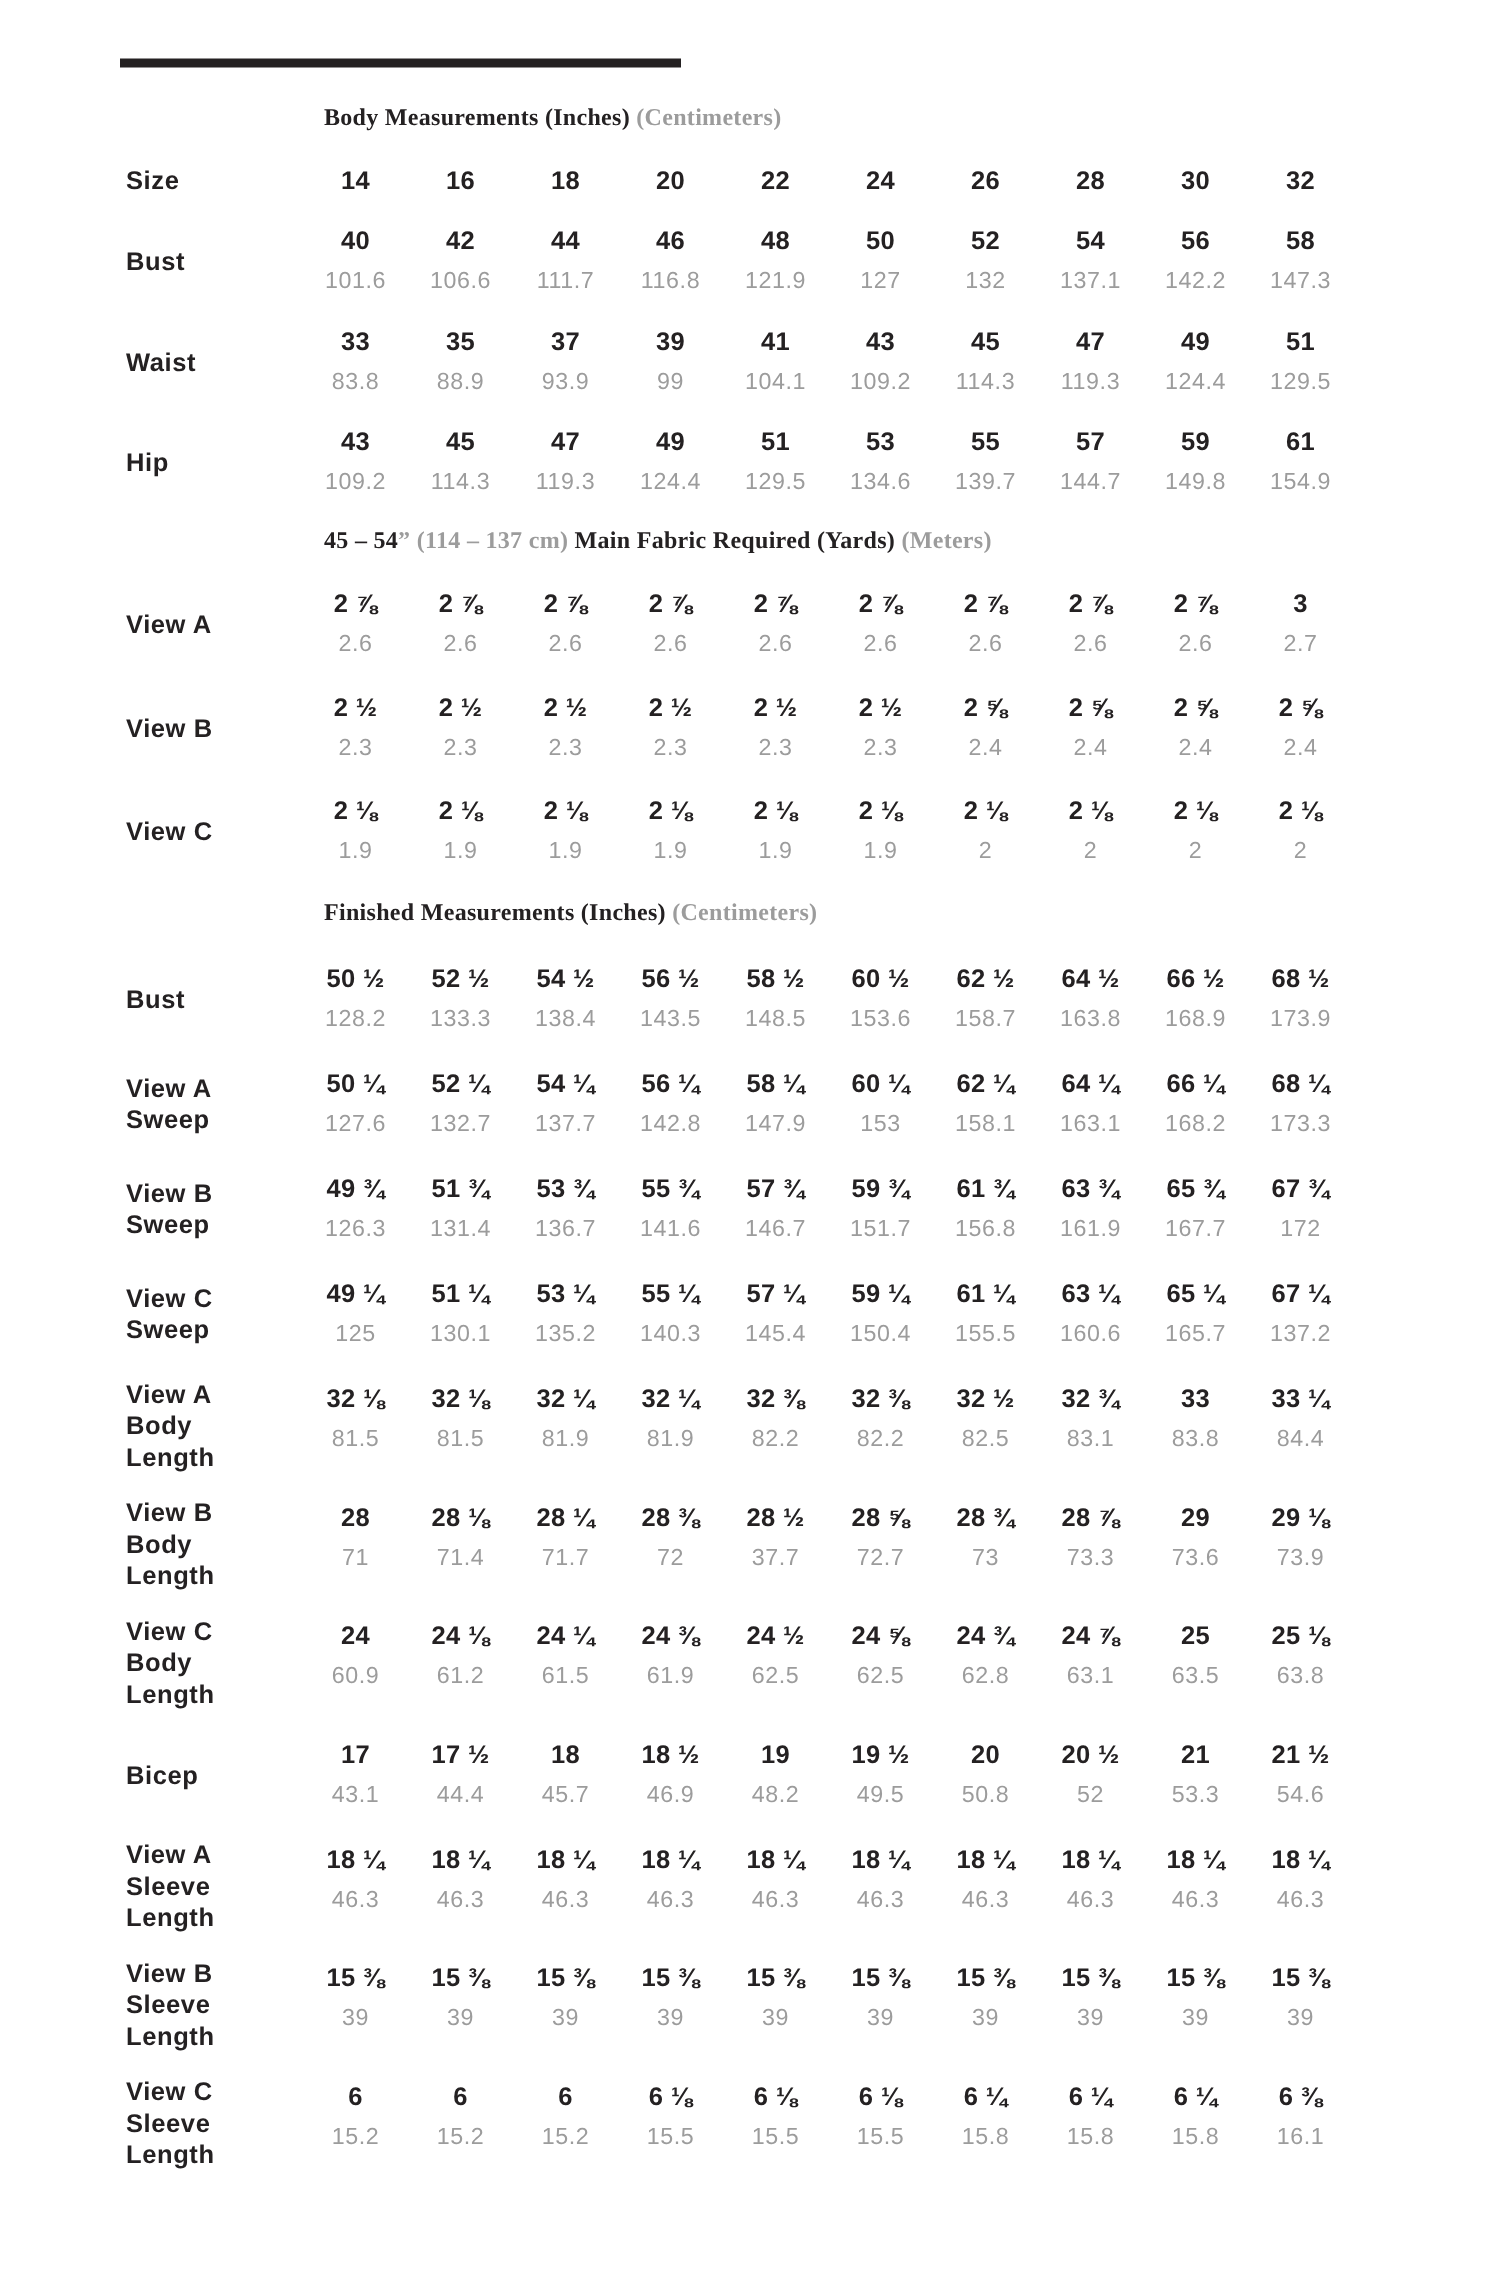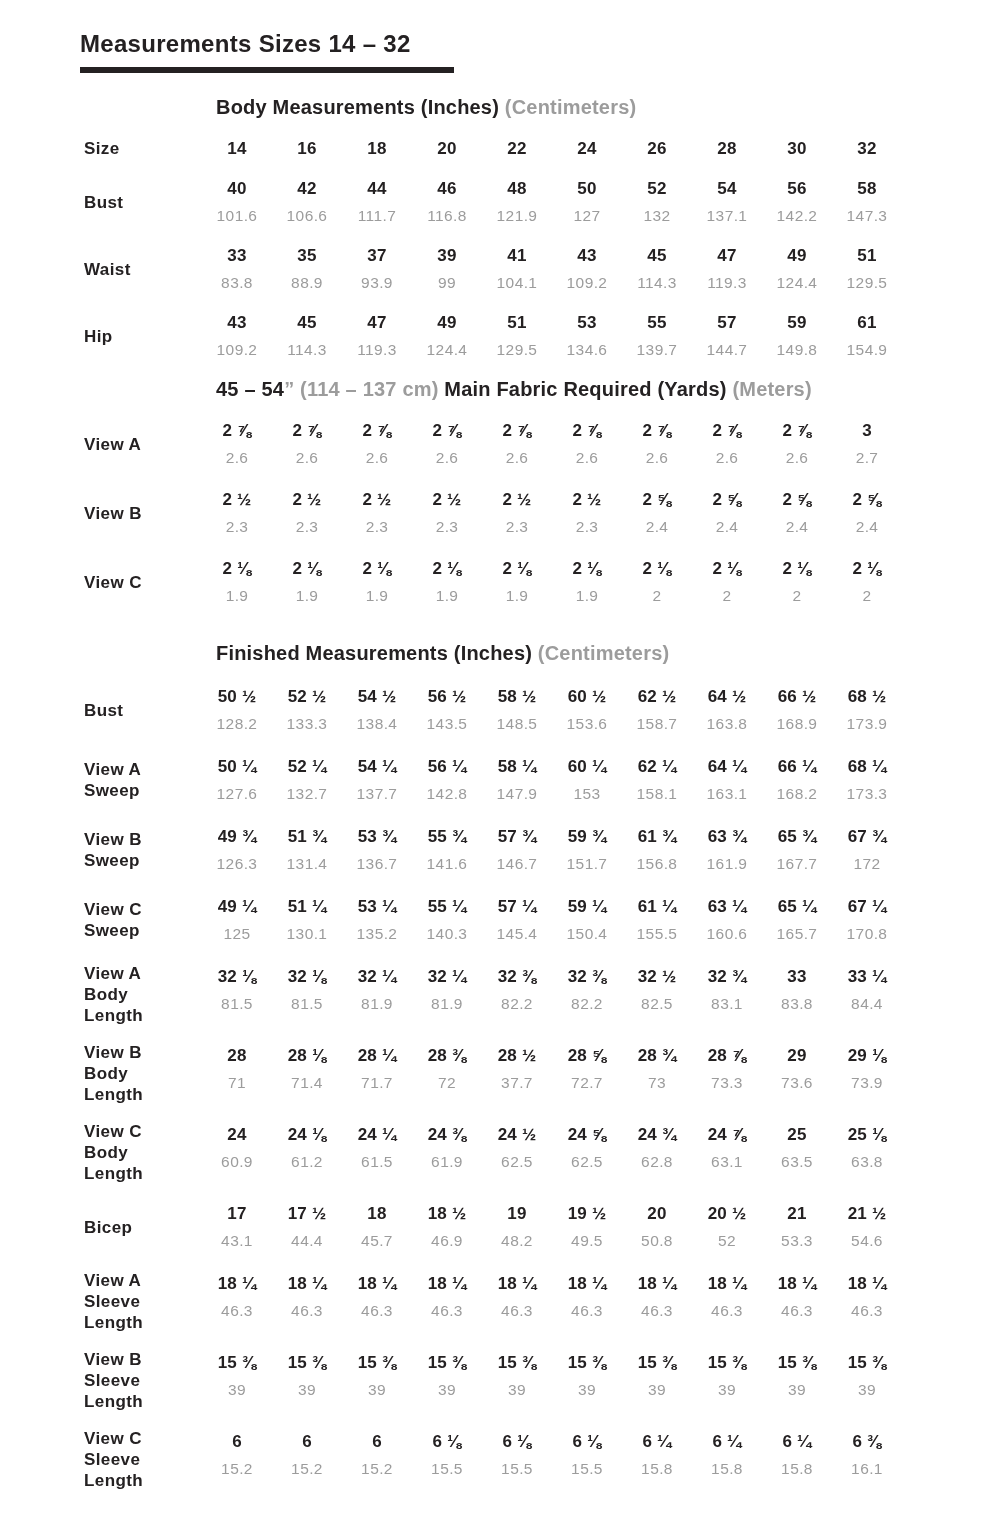--- a/index.html
+++ b/index.html
@@ -20,26 +20,27 @@
     letter-spacing: 0.3px; line-height: 28px;
   }
   .title-rule {
     width: 374px; height: 6px;
     background: var(--ink);
     margin-top: 9px;
   }
 
   h2.section-heading {
     margin: 22px 0 16px 136px;
-    font-size: 20px; font-weight: 700;
+    font-size: 16px; font-weight: 700;
     letter-spacing: 0.2px; line-height: 24px;
     white-space: nowrap;
+    font-family: Liberation Serif, serif;
   }
   h2.section-heading.sec-1 { margin-top: 14px; }
-  h2.section-heading.sec-2 { margin-top: 32px; margin-bottom: 18px; }
+  h2.section-heading.sec-2 { margin-top: 16px; margin-bottom: 18px; }
   h2.section-heading .muted { color: var(--muted); }
 
   .row {
     display: grid;
     grid-template-columns: 122px repeat(10, 70px);
     align-items: center;
   }
   .row.label-3 { align-items: flex-start; }
   .row.section-0 { margin-bottom: 13px; }
   .row.section-1 { margin-bottom: 15px; }
@@ -62,21 +63,20 @@
   .val-secondary {
     font-size: 15.5px; color: var(--muted);
     line-height: 27px; letter-spacing: 0.4px;
     white-space: nowrap;
   }
 </style>
 </head>
 <body>
 
 <div class="page">
-  <h1 class="page-title">Measurements Sizes 14 – 32</h1>
   <div class="title-rule"></div>
   <div id="table-root">
       <h2 class="section-heading sec-0"><span class="strong">Body Measurements (Inches)</span><span class="muted"> (Centimeters)</span></h2>
       <div class="row section-0 label-1 single">
         <div class="row-label">
           <span class="label-line">Size</span>
         </div>
         <div class="cell">
           <div class="val-primary">14</div>
         </div>
@@ -553,21 +553,21 @@
         <div class="cell">
           <div class="val-primary">63 ¼</div>
           <div class="val-secondary">160.6</div>
         </div>
         <div class="cell">
           <div class="val-primary">65 ¼</div>
           <div class="val-secondary">165.7</div>
         </div>
         <div class="cell">
           <div class="val-primary">67 ¼</div>
-          <div class="val-secondary">170.8</div>
+          <div class="val-secondary">137.2</div>
         </div>
       </div>
       <div class="row section-2 label-3">
         <div class="row-label">
           <span class="label-line">View A</span>
           <span class="label-line">Body</span>
           <span class="label-line">Length</span>
         </div>
         <div class="cell">
           <div class="val-primary">32 ⅛</div>

